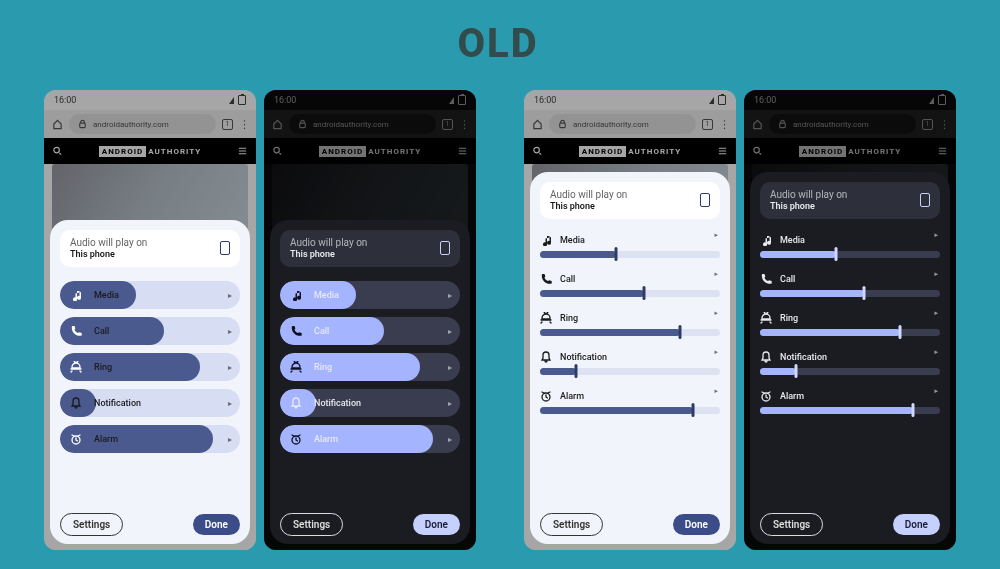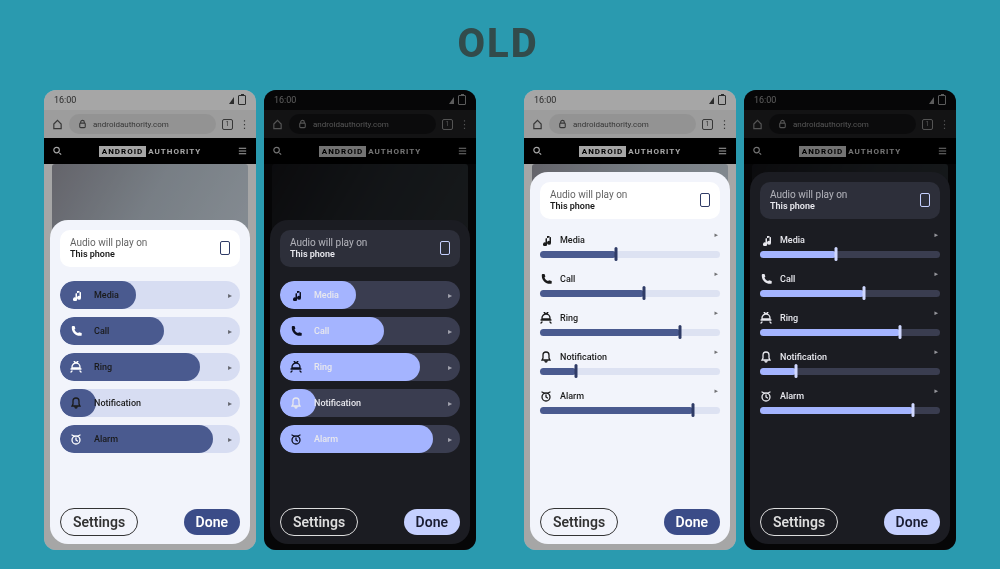--- a/index.html
+++ b/index.html
@@ -126,21 +126,21 @@
   .fill-new{position:absolute;left:0;top:0;bottom:0;border-radius:4px;}
   .panel.light .fill-new{background:#4a5a8f;}
   .panel.dark  .fill-new{background:#a4b4ff;}
   .thumb{position:absolute;top:50%;width:3px;height:14px;border-radius:2px;transform:translate(-50%,-50%);}
   .panel.light .thumb{background:#2f3b66;}
   .panel.dark  .thumb{background:#d0d8ff;}
   .row-new .chev{position:absolute;right:2px;top:-3px;font-size:7px;opacity:.6;}
   .row-new{position:relative;}
 
   .panel-footer{margin-top:auto;display:flex;justify-content:space-between;align-items:center;padding-top:8px;}
-  .btn{border-radius:14px;padding:5px 12px;font-size:14px;font-weight:600;cursor:pointer;}
+  .btn{border-radius:14px;padding:5px 12px;font-size:10px;font-weight:600;cursor:pointer;}
   .btn-outline{border:1px solid currentColor;background:transparent;}
   .panel.light .btn-outline{color:#333;}
   .panel.dark  .btn-outline{color:#ddd;}
   .btn-done{}
   .panel.light .btn-done{background:#3b4c88;color:#fff;}
   .panel.dark  .btn-done{background:#c5d0ff;color:#1a1d33;}
 
   svg{width:12px;height:12px;display:block;}
   .panel.light .row-old .icon-on-track.infill svg, .panel.light .fill-old svg{color:#fff;}
   .panel.dark  .row-old .icon-on-track.infill svg, .panel.dark .fill-old svg{color:#0e1020;}

